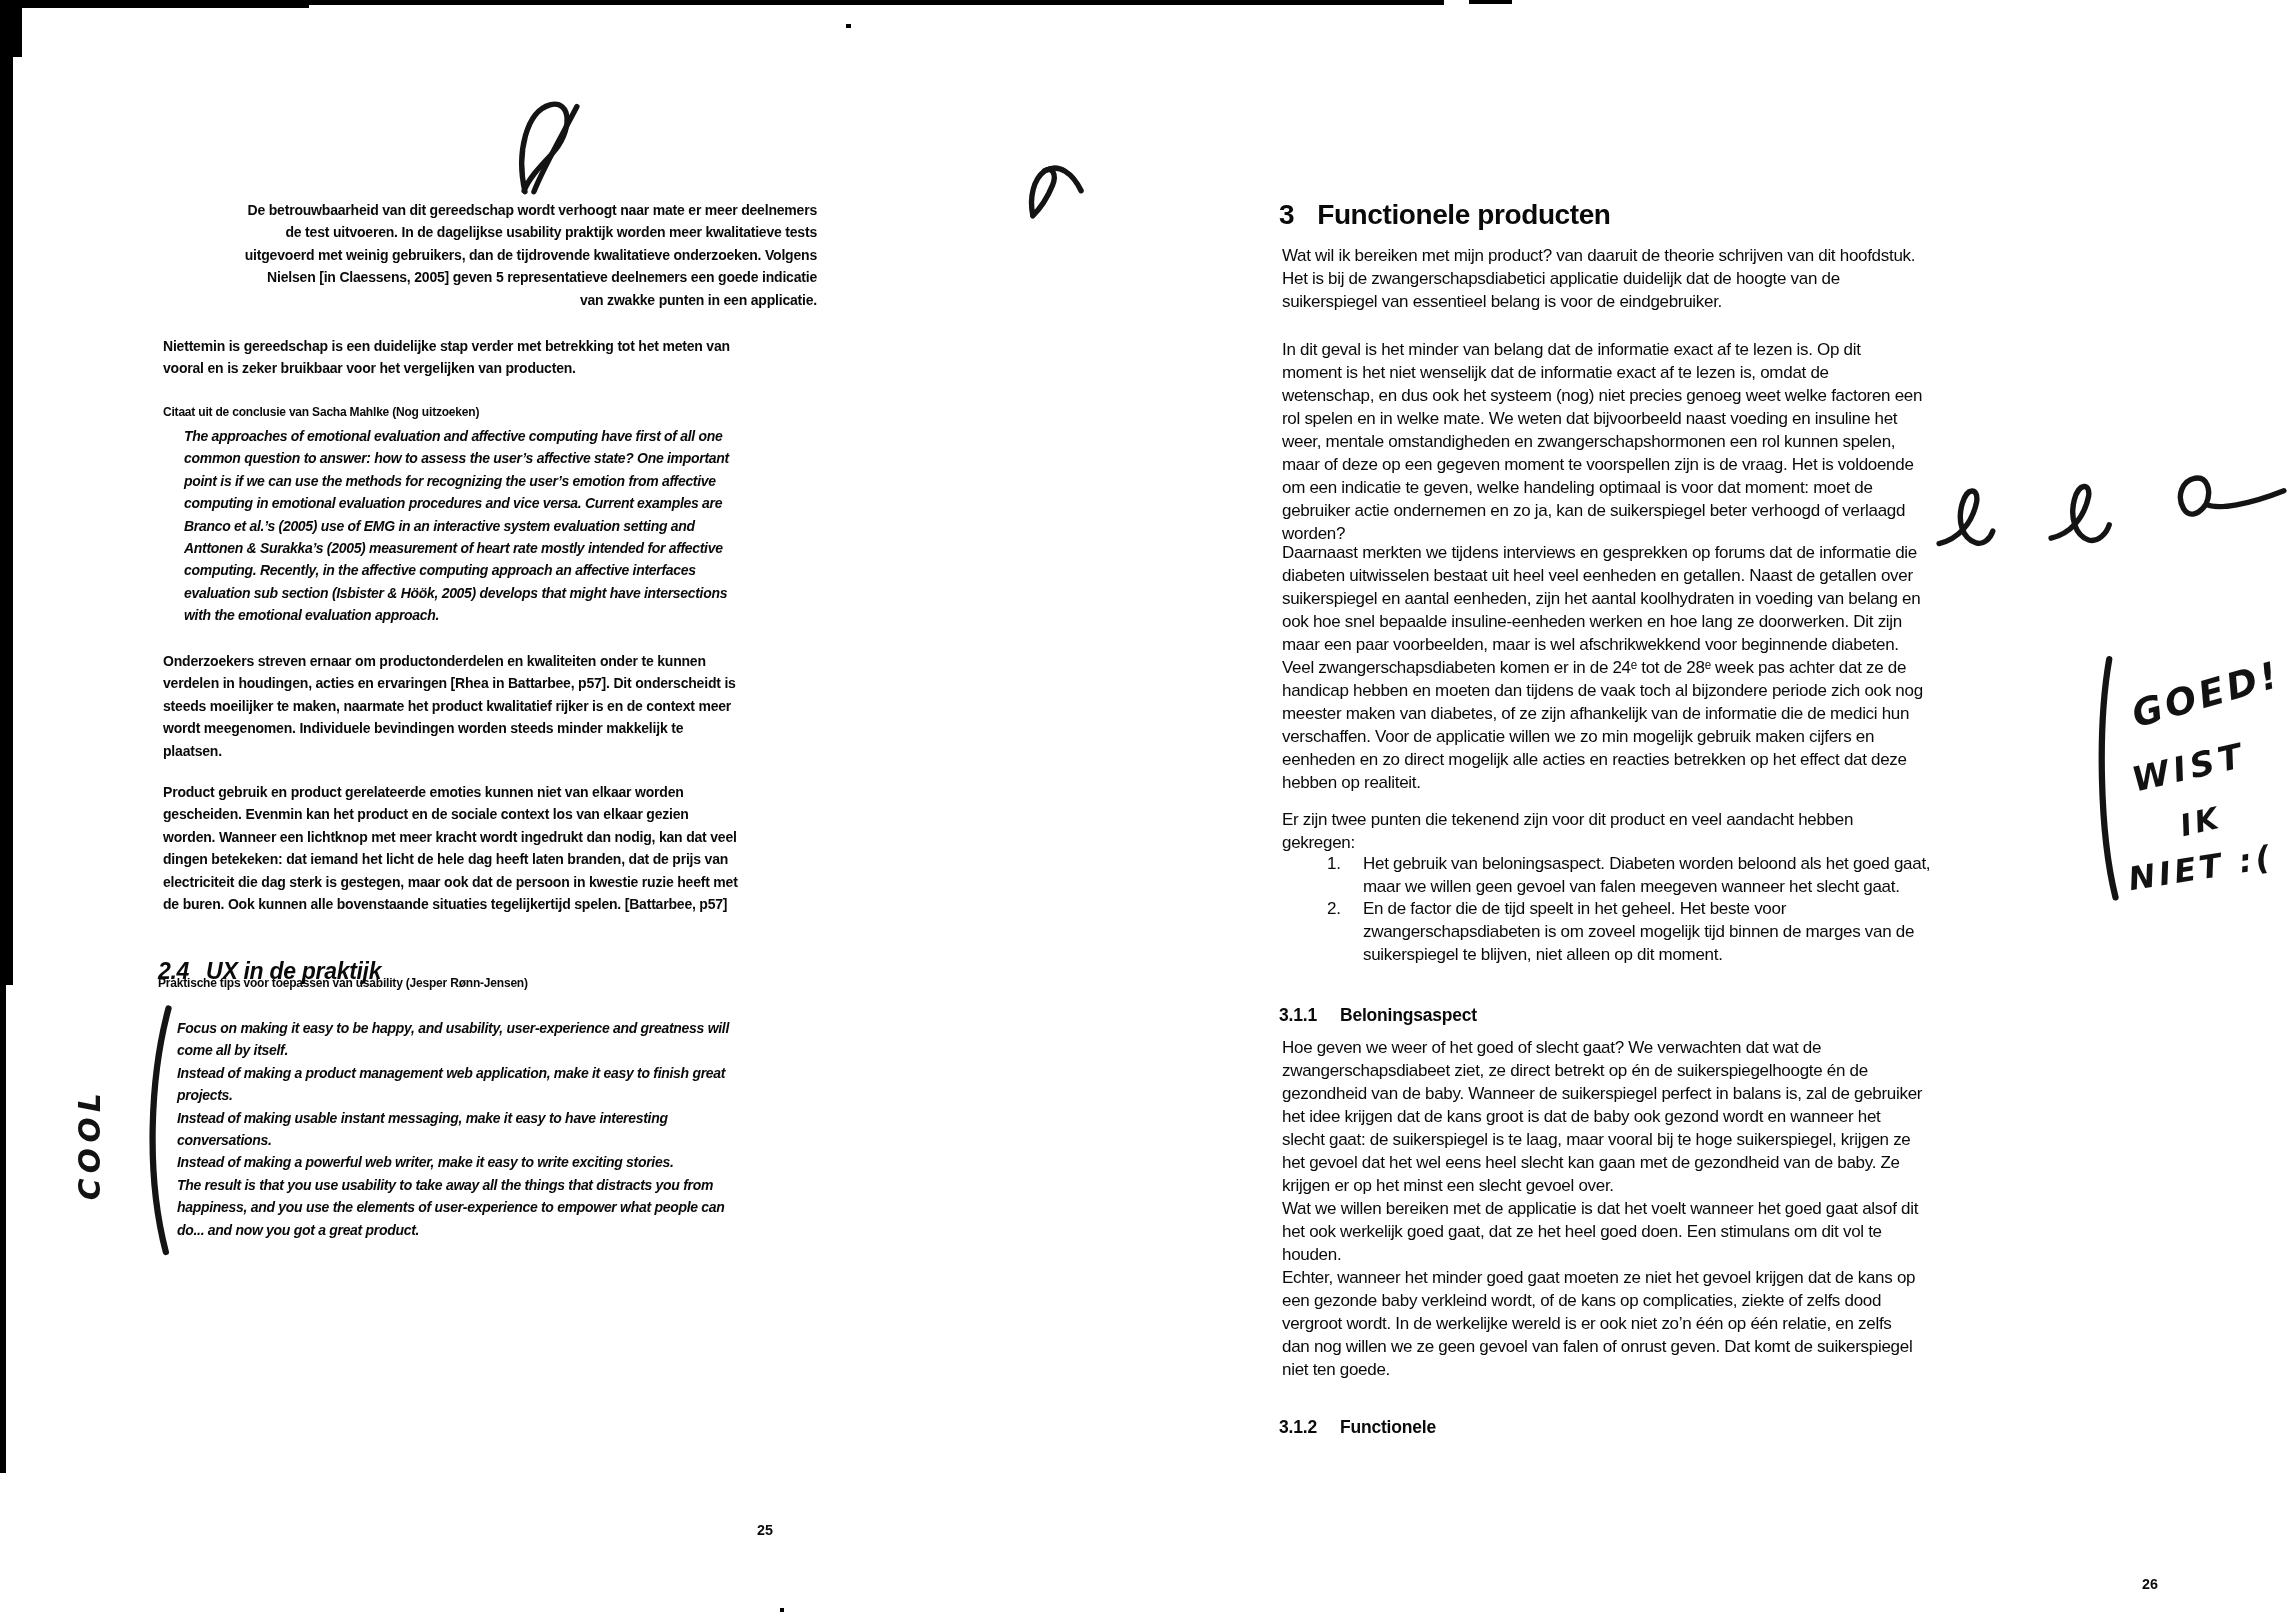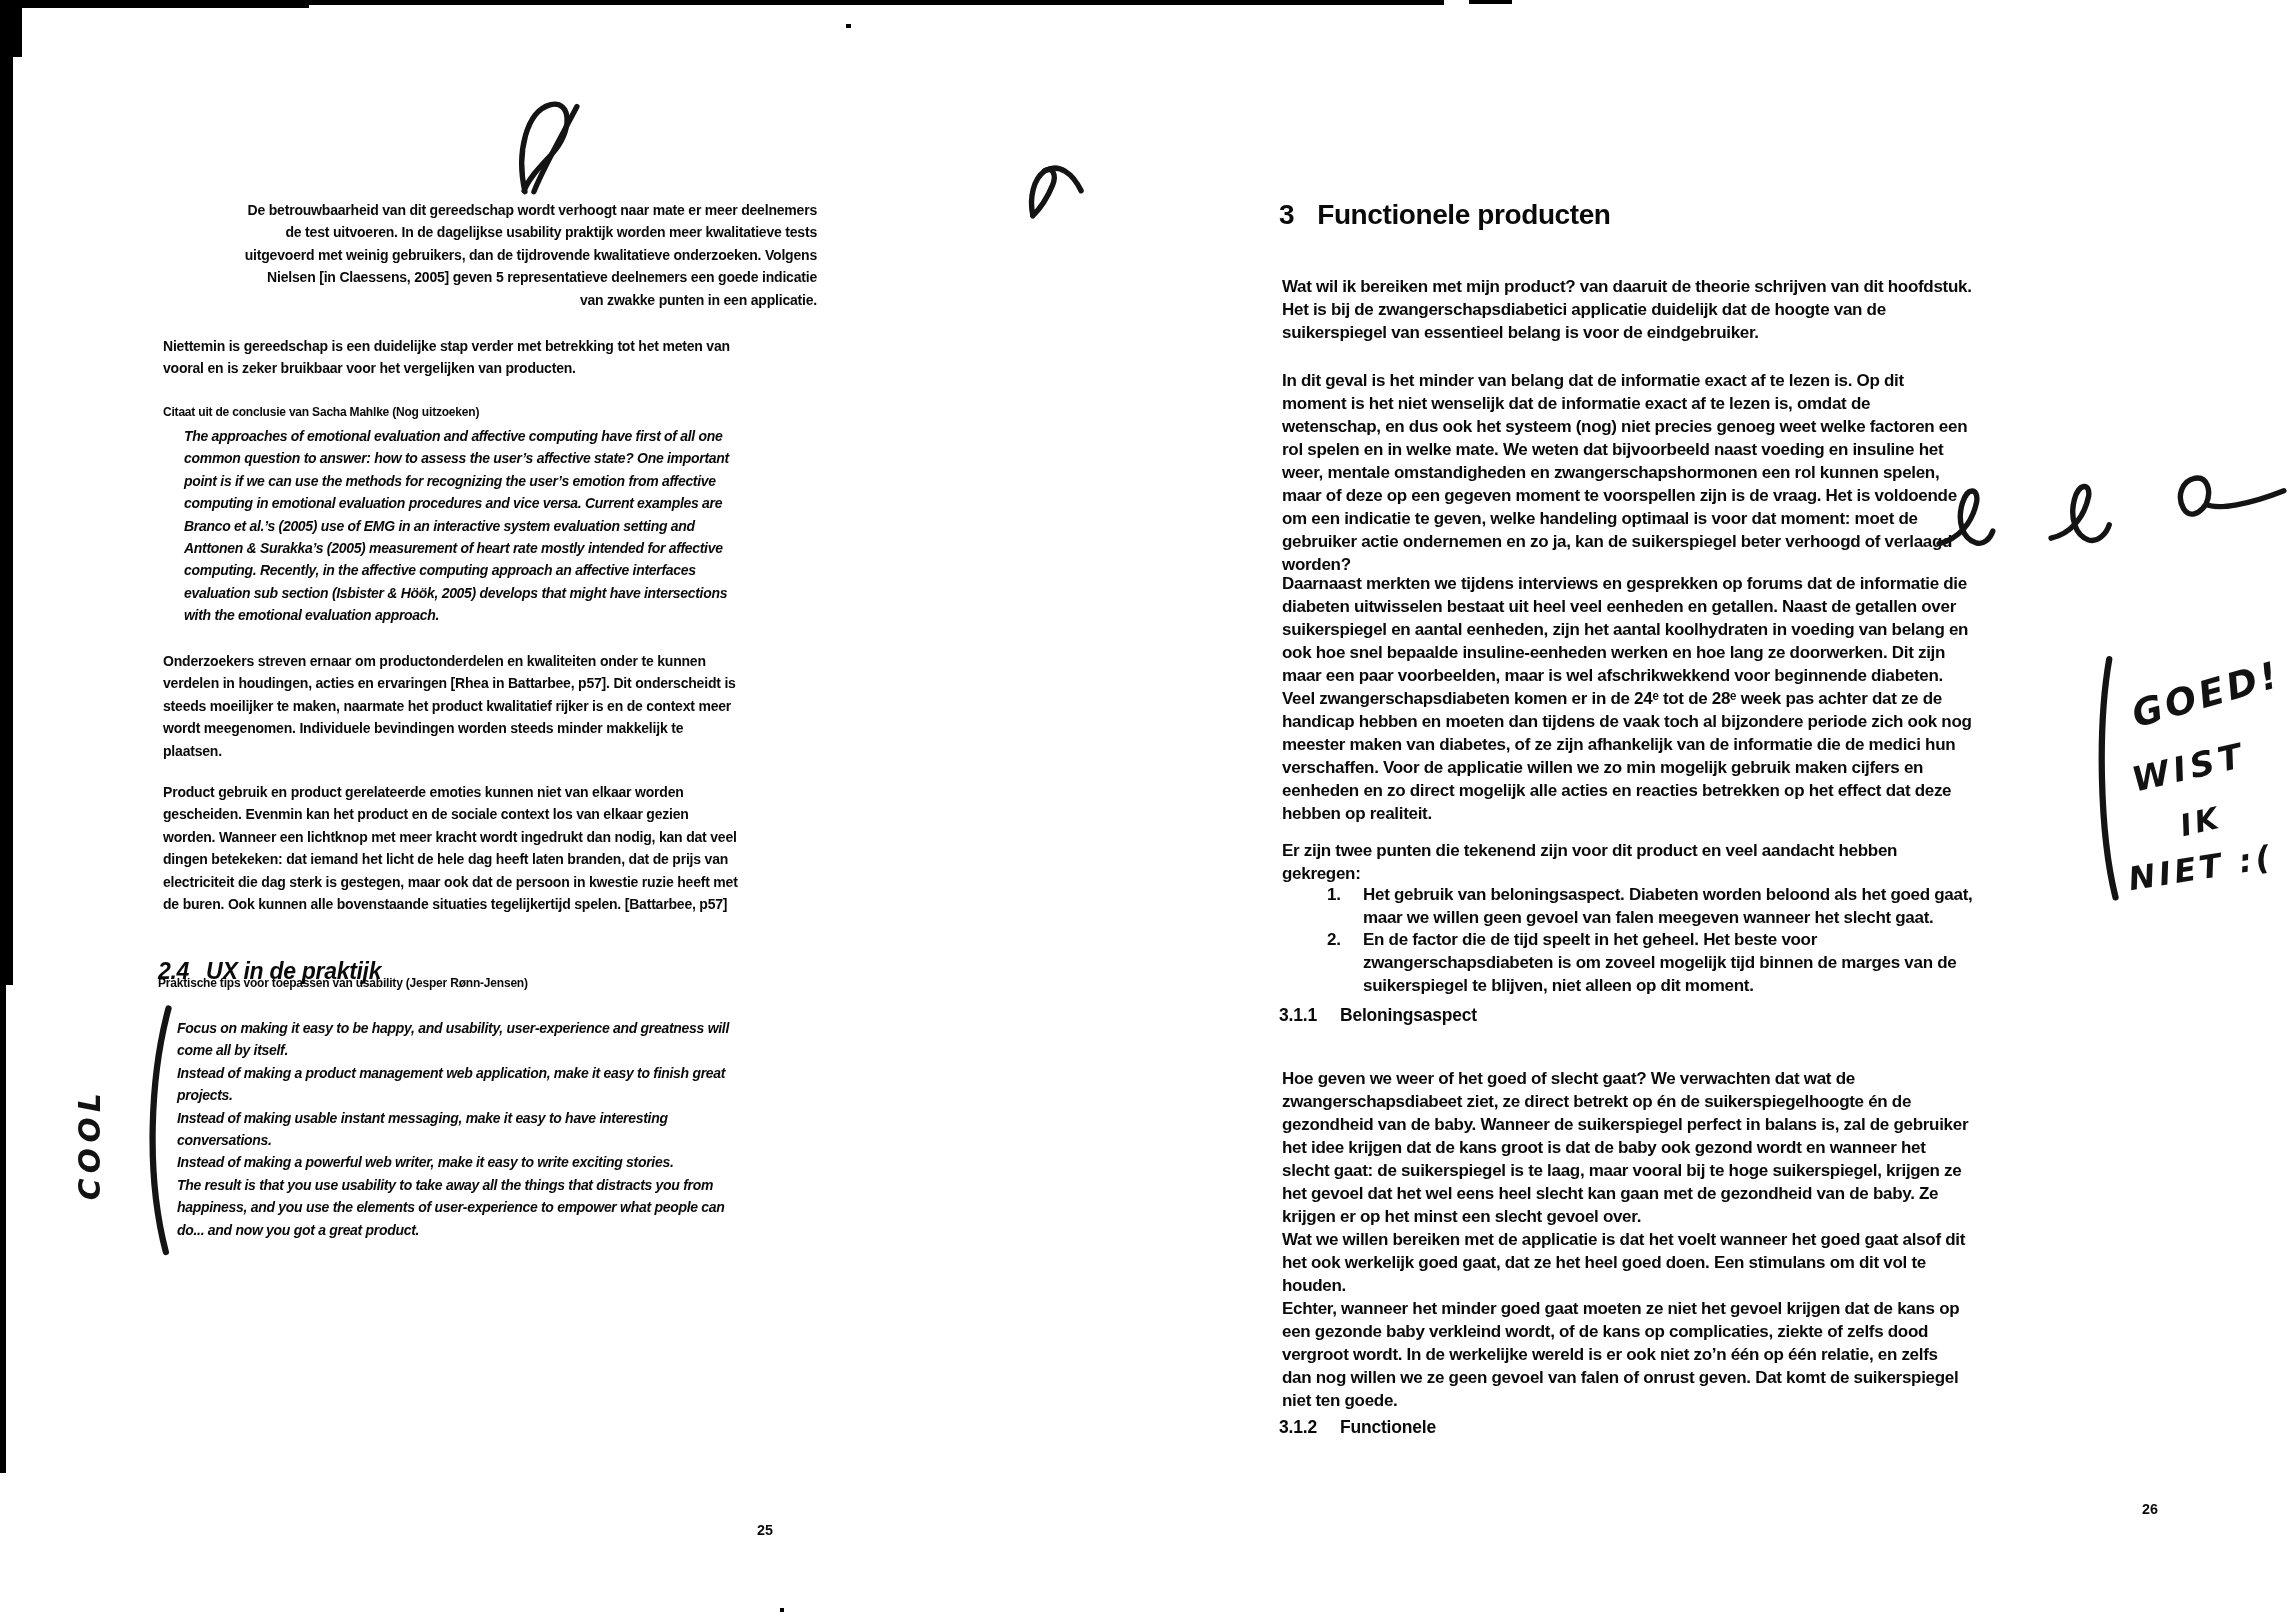--- a/index.html
+++ b/index.html
@@ -4,21 +4,21 @@
 <style>
   html,body{margin:0;padding:0;background:#ffffff;}
   #page{position:relative;width:2293px;height:1621px;background:#ffffff;overflow:hidden;
         font-family:"Liberation Sans",sans-serif;color:#0a0a0a;}
   .para{position:absolute;white-space:pre-line;}
   
   .lbody{font-size:14px;font-weight:700;line-height:22.4px;letter-spacing:-0.2px;width:654px;}
   .llight{font-size:12px;font-weight:700;line-height:22.4px;letter-spacing:-0.2px;width:654px;}
   .lquote{font-size:14px;font-weight:700;font-style:italic;line-height:22.4px;letter-spacing:-0.3px;width:636px;}
   
-  .rbody{font-size:17px;font-weight:700;line-height:23px;letter-spacing:-0.3px;width:878px;margin-top:31px;}
+  .rbody{font-size:17px;font-weight:400;line-height:23px;letter-spacing:-0.3px;width:878px;}
   .heading{position:absolute;display:flex;font-weight:700;}
   .h-large{font-size:28px;letter-spacing:-0.4px;gap:23px;}
   .h-mid{font-size:23px;font-style:italic;gap:17px;letter-spacing:-0.3px;}
   .h-small{font-size:17.5px;gap:23px;letter-spacing:-0.2px;}
   .pagenum{position:absolute;font-size:14.3px;font-weight:700;}
   
   .hw{position:absolute;font-family:"DejaVu Sans",sans-serif;font-style:italic;font-weight:700;
       color:#121212;white-space:nowrap;}
   .hw-goed{font-size:37px;letter-spacing:3.6px;transform:rotate(-16deg);}
   .hw-wist{font-size:34px;letter-spacing:4.5px;transform:rotate(-13deg);}
@@ -164,21 +164,21 @@
 een gezonde baby verkleind wordt, of de kans op complicaties, ziekte of zelfs dood
 vergroot wordt. In de werkelijke wereld is er ook niet zo’n één op één relatie, en zelfs
 dan nog willen we ze geen gevoel van falen of onrust geven. Dat komt de suikerspiegel
 niet ten goede.</div>
 
     <div class="heading h-small" style="left:1279px;top:1417px;">
       <span>3.1.2</span>
       <span>Functionele</span>
     </div>
 
-    <div class="pagenum" style="left:2142px;top:1501px;">26</div>
+    <div class="pagenum" style="left:2142px;top:1576px;">26</div>
   </div>
 
   <svg class="overlay" width="2293" height="1621" viewBox="0 0 2560 1810">
     <g fill="none" stroke="#141414" stroke-width="6" stroke-linecap="round" stroke-linejoin="round">
 
       <path d="M 586 214 C 576 170 588 124 614 117 C 638 111 640 146 616 172 C 600 189 590 200 585 213"></path>
       <path d="M 644 119 C 628 150 606 188 596 214"></path>
 
       <path d="M 1153 240 C 1149 220 1154 200 1166 191 C 1175 185 1180 195 1175 207 C 1168 224 1159 235 1153 241"></path>
       <path d="M 1166 191 C 1182 181 1198 194 1207 213"></path>

